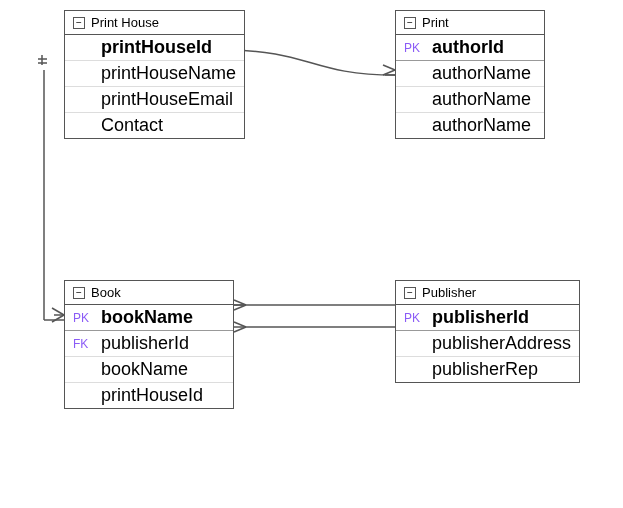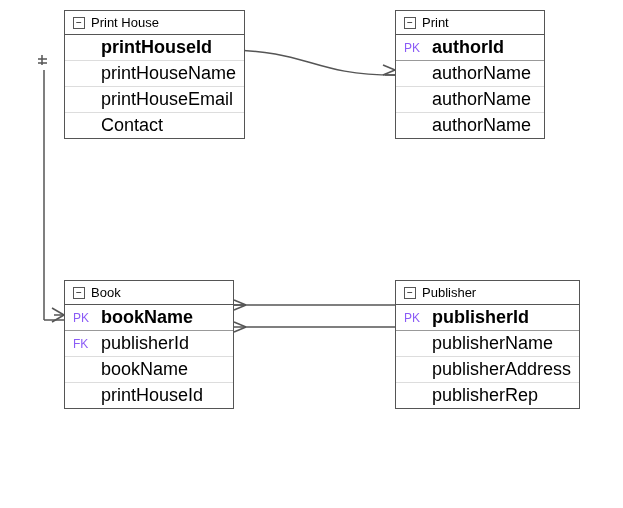--- a/index.html
+++ b/index.html
@@ -206,24 +206,20 @@
       <span class="collapse-icon">−</span>
       <span class="title">Publisher</span>
     </div>
     <div class="entity-rows">
       <div class="entity-row pk-row">
         <span class="key-col">PK</span>
         <span class="field-name bold">publisherId</span>
       </div>
       <div class="entity-row">
         <span class="key-col"></span>
-        <span class="field-name">publisherName</span>
-      </div>
-      <div class="entity-row">
-        <span class="key-col"></span>
         <span class="field-name">publisherAddress</span>
       </div>
       <div class="entity-row">
         <span class="key-col"></span>
         <span class="field-name">publisherRep</span>
       </div>
     </div>
   </div>
 
 </div>

